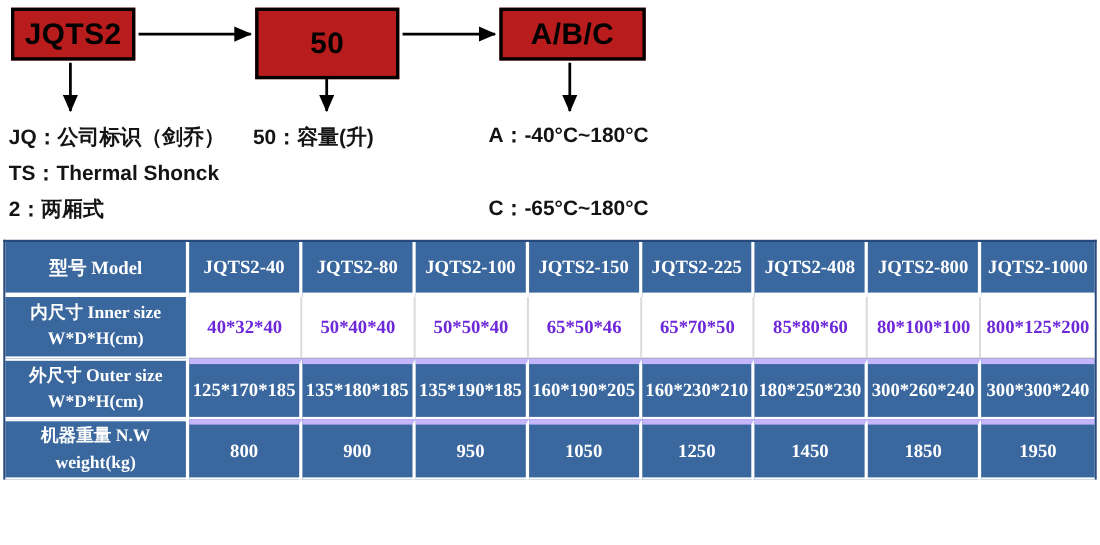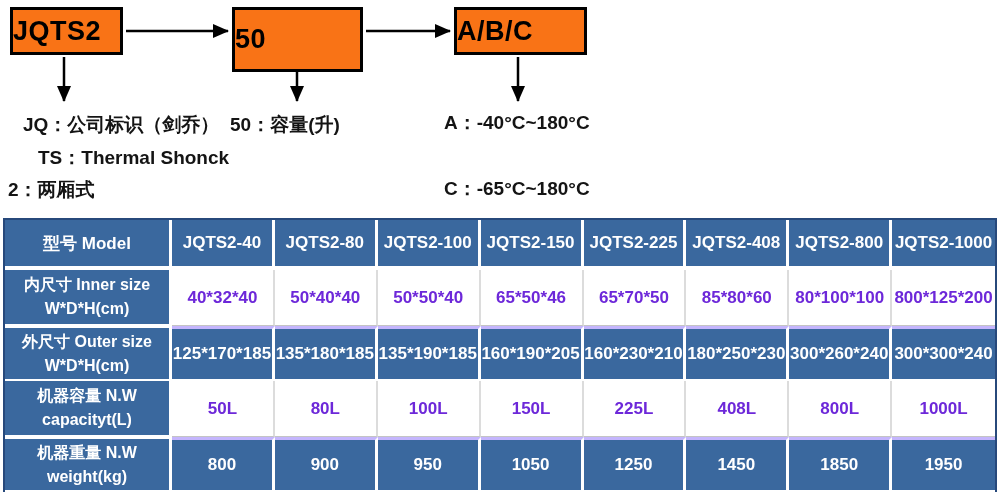--- a/index.html
+++ b/index.html
@@ -10,51 +10,52 @@
     font-family: "Liberation Sans", "DejaVu Sans", sans-serif;
   }
   #page { position: relative; width: 1000px; height: 495px; background:#fff; }
 
   
   #diagram { position: absolute; left: 0; top: 0; width: 1000px; height: 218px; }
   #arrow-layer { position: absolute; left: 0; top: 0; pointer-events: none; }
   .code-box {
     position: absolute;
     border: 3px solid #000;
-    background: #f97316;
-    display: flex; align-items: center; justify-content: flex-start;
+    background: #b91c1c;
+    display: flex; align-items: center; justify-content: center;
     font-weight: bold; font-size: 27px; color: #000;
     letter-spacing: 0.5px;
   }
   #box-prefix  { left: 10px;  top: 7px; width: 113px; height: 48px; }
   #box-capacity{ left: 232px; top: 7px; width: 131px; height: 65px; }
   #box-temp    { left: 454px; top: 7px; width: 133px; height: 48px; }
 
   .note {
     position: absolute;
     font-weight: bold; font-size: 19px; color: #141414;
     white-space: nowrap;
   }
-  #note-jq  { left: 23px;   top: 112px; }
-  #note-ts  { left: 8px;   top: 145px; margin-left: 30px; }
+  #note-jq  { left: 8px;   top: 112px; }
+  #note-ts  { left: 8px;   top: 145px; }
   #note-two { left: 8px;   top: 177px; }
   #note-cap { left: 230px; top: 112px; }
   #note-a   { left: 444px; top: 110px; }
   #note-b   { left: 444px; top: 143px; }
   #note-c   { left: 444px; top: 176px; }
 
   
   #table-wrap {
     position: absolute; left: 3px; top: 218px; width: 994px;
     border: 2px solid #27497b; border-bottom: none;
   }
   table.spec {
     width: 100%;
     border-collapse: separate; border-spacing: 0;
     table-layout: fixed;
+    font-family: Liberation Serif, serif;
   }
   col.c-label { width: 167px; }
   .spec th, .spec td {
     text-align: center; vertical-align: middle;
     font-weight: bold;
     overflow: hidden;
   }
   
   .spec tr.hdr th {
     height: 50px;
@@ -79,21 +80,21 @@
     border-right: 2px solid #dcdcdc;
     border-bottom: 1px solid #c4c4c4;
   }
   .spec tr.light td:last-child { border-right: none; }
   
   .spec tr.dark td.val {
     height: 55px;
     background: #3a689e; color: #ffffff;
     font-size: 17px;
     border-right: 3px solid #ffffff;
-    border-top: 3px solid #c4b5fd;
+    border-top: 5px solid #c4b5fd;
     border-bottom: 2px solid #ffffff;
   }
   .spec tr.dark td:last-child { border-right: none; }
   .spec tr.dark td.lbl { border-top: 2px solid #ffffff; }
 </style>
 </head>
 <body>
 
 <div id="page">
 
@@ -179,34 +180,20 @@
           <td class="val">125*170*185</td>
           <td class="val">135*180*185</td>
           <td class="val">135*190*185</td>
           <td class="val">160*190*205</td>
           <td class="val">160*230*210</td>
           <td class="val">180*250*230</td>
           <td class="val">300*260*240</td>
           <td class="val">300*300*240</td>
         </tr>
 
-        <tr class="light">
-          <td class="lbl">
-            <div>机器容量 N.W</div>
-            <div>capacityt(L)</div>
-          </td>
-          <td class="val">50L</td>
-          <td class="val">80L</td>
-          <td class="val">100L</td>
-          <td class="val">150L</td>
-          <td class="val">225L</td>
-          <td class="val">408L</td>
-          <td class="val">800L</td>
-          <td class="val">1000L</td>
-        </tr>
 
         <tr class="dark">
           <td class="lbl">
             <div>机器重量 N.W</div>
             <div>weight(kg)</div>
           </td>
           <td class="val">800</td>
           <td class="val">900</td>
           <td class="val">950</td>
           <td class="val">1050</td>

